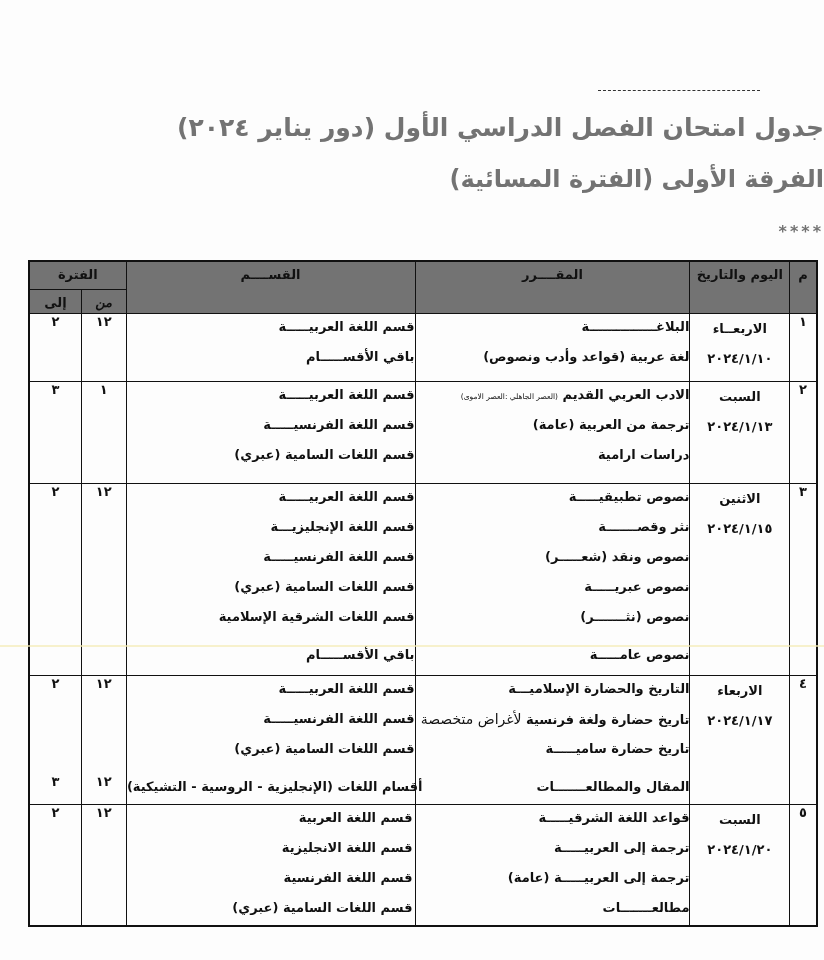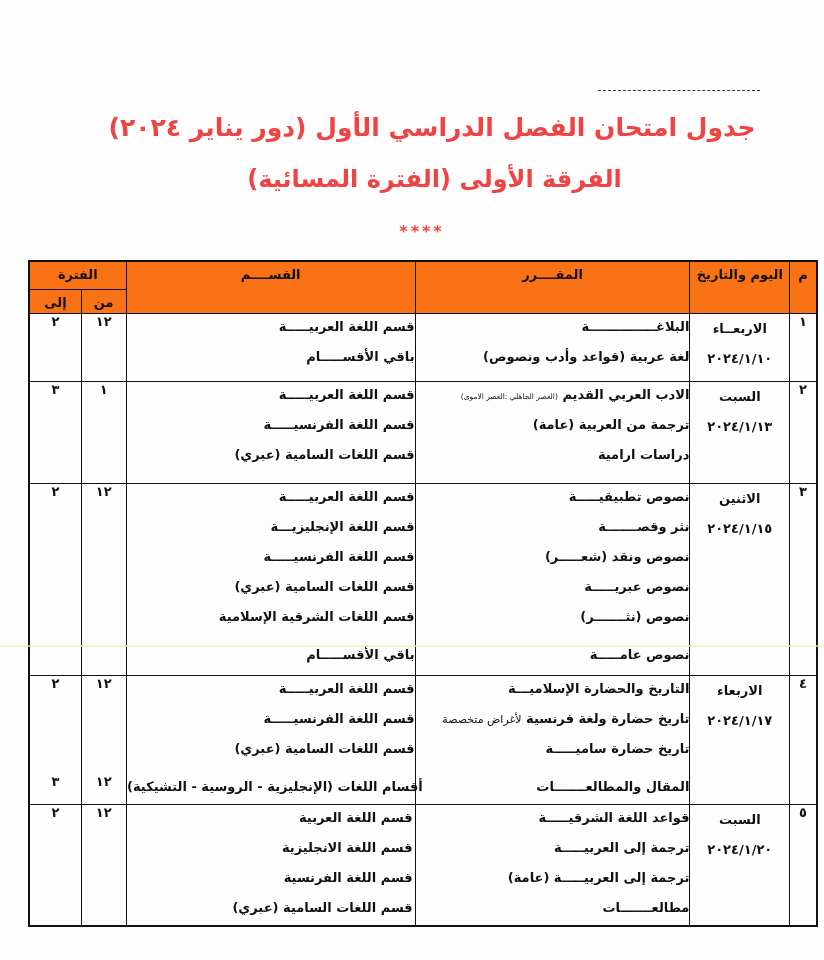--- a/index.html
+++ b/index.html
@@ -12,63 +12,63 @@
       position: absolute; right: 104px; top: 38px; width: 200px;
       direction: rtl; text-align: right;
       font-family: "Liberation Sans", sans-serif; font-weight: bold;
       font-size: 11.5px; line-height: 16px; color: #111;
     }
     .inst-rule {
       position: absolute; left: 598px; top: 90px; width: 162px;
       border-top: 1px dashed #333;
     }
     .title {
-      position: absolute; left: 0; right: 0; text-align: center;
+      position: absolute; left: 0; right: 0; 
       direction: rtl; font-family: "DejaVu Sans", sans-serif;
-      font-weight: bold; color: #ef4444; white-space: nowrap;
+      font-weight: bold; color: #737373; white-space: nowrap;
     }
     .t1 { top: 113px; font-size: 25px; letter-spacing: -0.3px; padding-left: 40px; }
     .t2 { top: 165px; font-size: 24px; padding-left: 8px; margin-left: 37px; }
     .stars { top: 222px; font-size: 16px; letter-spacing: 3px; padding-left: 20px; }
 
     .scanline {
       position: absolute; left: 0; right: 0; top: 645px; height: 2px;
       background: #f4ebb6; opacity: 0.7;
     }
 
     table.sched {
       position: absolute; left: 28px; top: 260px; width: 790px;
       border-collapse: collapse; direction: rtl;
       border: 2.5px solid #111;
       font-family: "DejaVu Sans", sans-serif;
     }
     table.sched th, table.sched td {
       border: 1.6px solid #111; padding: 0; vertical-align: top;
     }
     table.sched th {
-      background: #f97316; font-weight: bold; font-size: 13px;
+      background: #737373; font-weight: bold; font-size: 13px;
       text-align: center; vertical-align: top; padding-top: 5px;
     }
     .col-m { width: 26px; }
     .col-day { width: 99px; }
     .col-course { width: 274px; }
     .col-dept { width: 288px; }
-    .col-from { width: 44px; }
+    .col-from { width: 44px; font-style: italic; }
     .col-to { width: 51px; }
 
     .h1 { height: 28px; }
     .h2 { height: 24px; }
 
     td.num { text-align: center; font-size: 13px; font-weight: bold; padding-top: 8px; }
     td.day { text-align: center; font-size: 13px; font-weight: bold; padding-top: 6px; line-height: 30px; }
     td.lines { padding-top: 4px; padding-right: 10px; }
     .line { font-size: 13px; font-weight: bold; height: 30px; line-height: 26px; text-align: right; white-space: nowrap; }
     .line.gap { margin-top: 8px; }
     .small { font-size: 7.5px; font-weight: normal; margin-top: 48px; }
-    .small2 { font-size: 11px; font-weight: normal; }
+    .small2 { font-size: 14px; font-weight: normal; }
     td.period { text-align: center; font-size: 13px; font-weight: bold; padding-top: 7px; position: relative; }
     td.period .low { position: absolute; left: 0; right: 0; }
     .r1 { height: 68px; }
     .r2 { height: 102px; }
     .r3 { height: 192px; }
     .r4 { height: 124px; }
     .r5 { height: 120px; }
   </style>
 </head>
 <body>

